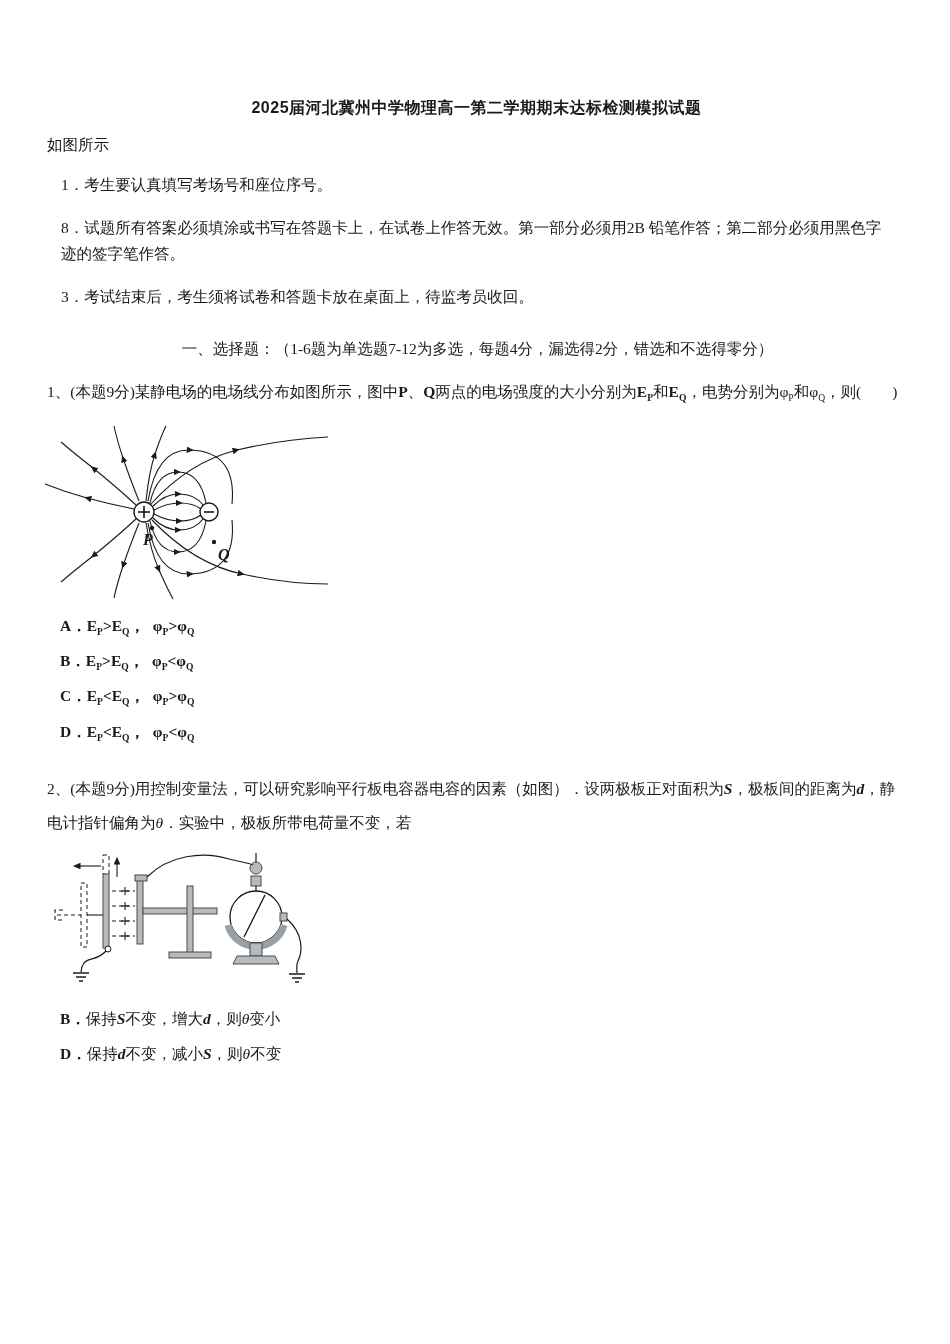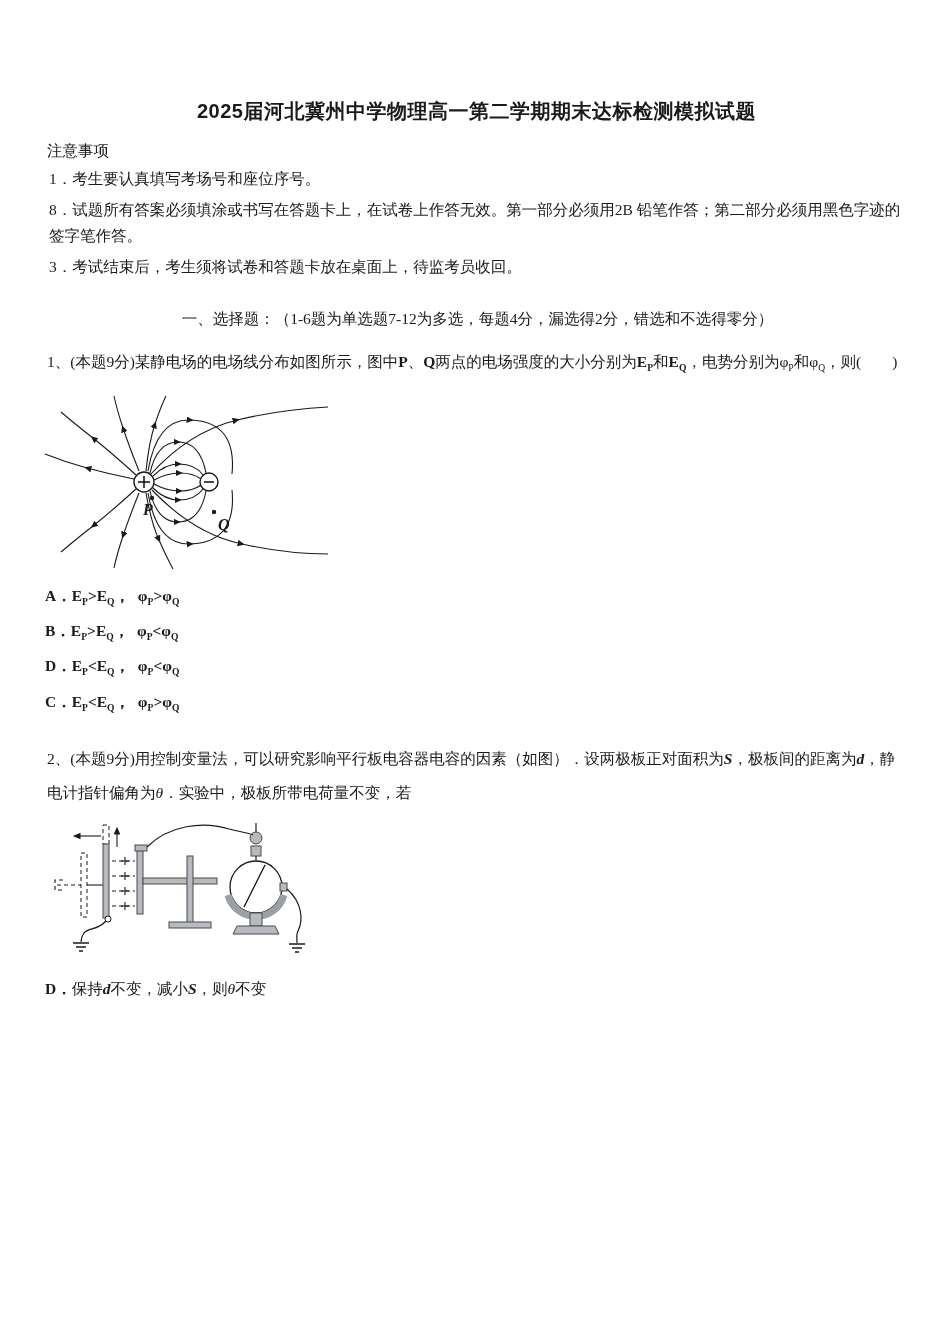--- a/index.html
+++ b/index.html
@@ -5,47 +5,47 @@
   html,body{margin:0;padding:0;background:#ffffff;}
   .page{
     width:950px;height:1344px;box-sizing:border-box;
     padding:98px 42px 0 45px;
     background:#ffffff;color:#1a1a1a;
     font-family:"Liberation Serif","DejaVu Serif",serif;
     font-size:15.5px;overflow:hidden;
   }
   .title{
     font-family:"Liberation Sans","DejaVu Sans",sans-serif;
-    font-size:20px;font-weight:bold;text-align:center;
+    font-size:16px;font-weight:bold;text-align:center;
     margin:0 0 16px 0;letter-spacing:.5px;
   }
   .notice-heading{margin:0 0 4px 2px;}
-  .body-line{margin:4px;line-height:1.72;white-space:pre-wrap;}
+  .body-line{margin:16px;line-height:1.72;white-space:pre-wrap;}
   .section-heading{margin:26px 0 0 2px;line-height:1.5;text-align:center;}
   .stem{margin:14px 0 14px 2px;line-height:2.3;white-space:pre-wrap;}
   .stem2{margin:29px 0 0 2px;line-height:2.2;white-space:pre-wrap;}
-  .options{margin:4px 0 0 0;font-family:Liberation Serif, serif;}
+  .options{margin:4px 0 0 15px;font-family:Liberation Serif, serif;}
   .option{margin:13px 0;line-height:1.45;white-space:pre-wrap;}
   .b{font-weight:bold;}
   .i{font-style:italic;}
   sub{font-size:.62em;line-height:0;font-weight:inherit;}
   .fig{display:block;}
   .fig1{margin:6px 0 4px -6px;}
   .fig2{margin:12px 0 2px 6px;}
   .flabel{font-family:"Liberation Serif",serif;font-style:italic;font-weight:bold;font-size:16px;fill:#1a1a1a;}
 </style>
 </head>
 <body>
 
 <div class="page">
 
   <h1 class="title">2025届河北冀州中学物理高一第二学期期末达标检测模拟试题</h1>
 
   <div>
-    <div class="notice-heading">注意事项</div>
+    <div class="notice-heading">如图所示</div>
     <p class="body-line">1．考生要认真填写考场号和座位序号。</p>
     <p class="body-line">8．试题所有答案必须填涂或书写在答题卡上，在试卷上作答无效。第一部分必须用2B 铅笔作答；第二部分必须用黑色字迹的签字笔作答。</p>
     <p class="body-line">3．考试结束后，考生须将试卷和答题卡放在桌面上，待监考员收回。</p>
   </div>
 
   <div class="section-heading">一、选择题：（1-6题为单选题7-12为多选，每题4分，漏选得2分，错选和不选得零分）</div>
 
   <p class="stem"><span>1、(本题9分)某静电场的电场线分布如图所示，图中</span><span class="b">P</span><span>、</span><span class="b">Q</span><span>两点的电场强度的大小分别为</span><span class="b">E</span><sub class="b">P</sub><span>和</span><span class="b">E</span><sub class="b">Q</sub><span>，电势分别为φ</span><sub>P</sub><span>和φ</span><sub>Q</sub><span>，则(　　)</span></p>
 
   <svg class="fig fig1" width="292" height="178" viewBox="0 0 292 178">
@@ -84,22 +84,22 @@
     </g>
     <circle cx="113" cy="104" r="2.2" fill="#1a1a1a"></circle>
     <text x="104" y="121" class="flabel">P</text>
     <circle cx="175" cy="118" r="2.2" fill="#1a1a1a"></circle>
     <text x="179" y="136" class="flabel">Q</text>
   </svg>
 
   <div class="options">
     <p class="option"><span class="b">A．</span><span class="b">E</span><sub class="b">P</sub><span class="b">&gt;E</span><sub class="b">Q</sub><span class="b">，  φ</span><sub class="b">P</sub><span class="b">&gt;φ</span><sub class="b">Q</sub></p>
     <p class="option"><span class="b">B．</span><span class="b">E</span><sub class="b">P</sub><span class="b">&gt;E</span><sub class="b">Q</sub><span class="b">，  φ</span><sub class="b">P</sub><span class="b">&lt;φ</span><sub class="b">Q</sub></p>
+    <p class="option"><span class="b">C．</span><span class="b">E</span><sub class="b">P</sub><span class="b">&lt;E</span><sub class="b">Q</sub><span class="b">，  φ</span><sub class="b">P</sub><span class="b">&gt;φ</span><sub class="b">Q</sub></p>
     <p class="option"><span class="b">D．</span><span class="b">E</span><sub class="b">P</sub><span class="b">&lt;E</span><sub class="b">Q</sub><span class="b">，  φ</span><sub class="b">P</sub><span class="b">&lt;φ</span><sub class="b">Q</sub></p>
-    <p class="option"><span class="b">C．</span><span class="b">E</span><sub class="b">P</sub><span class="b">&lt;E</span><sub class="b">Q</sub><span class="b">，  φ</span><sub class="b">P</sub><span class="b">&gt;φ</span><sub class="b">Q</sub></p>
   </div>
 
   <p class="stem2"><span>2、(本题9分)用控制变量法，可以研究影响平行板电容器电容的因素（如图）．设两极板正对面积为</span><span class="b i">S</span><span>，极板间的距离为</span><span class="b i">d</span><span>，静电计指针偏角为</span><span class="i">θ</span><span>．实验中，极板所带电荷量不变，若</span></p>
 
   <svg class="fig fig2" width="282" height="142" viewBox="0 0 282 142">
     <defs>
       <marker id="fa2" markerWidth="9" markerHeight="9" refX="5" refY="3" orient="auto">
         <path d="M0,0 L7,3 L0,6 z" fill="#1a1a1a"></path>
       </marker>
     </defs>
@@ -164,17 +164,18 @@
       <line x1="28" y1="128" x2="32" y2="128"></line>
     </g>
     <g stroke="#1a1a1a" stroke-width="1.5">
       <line x1="238" y1="121" x2="254" y2="121"></line>
       <line x1="241" y1="125" x2="251" y2="125"></line>
       <line x1="244" y1="129" x2="248" y2="129"></line>
     </g>
   </svg>
 
   <div class="options">
+    <p class="option"><span class="b">B．</span><span>保持</span><span class="b i">S</span><span>不变，增大</span><span class="b i">d</span><span>，则</span><span class="i">θ</span><span>变小</span></p>
     <p class="option"><span class="b">D．</span><span>保持</span><span class="b i">d</span><span>不变，减小</span><span class="b i">S</span><span>，则</span><span class="i">θ</span><span>不变</span></p>
   </div>
 
 
 </div>
 
 </body></html>

